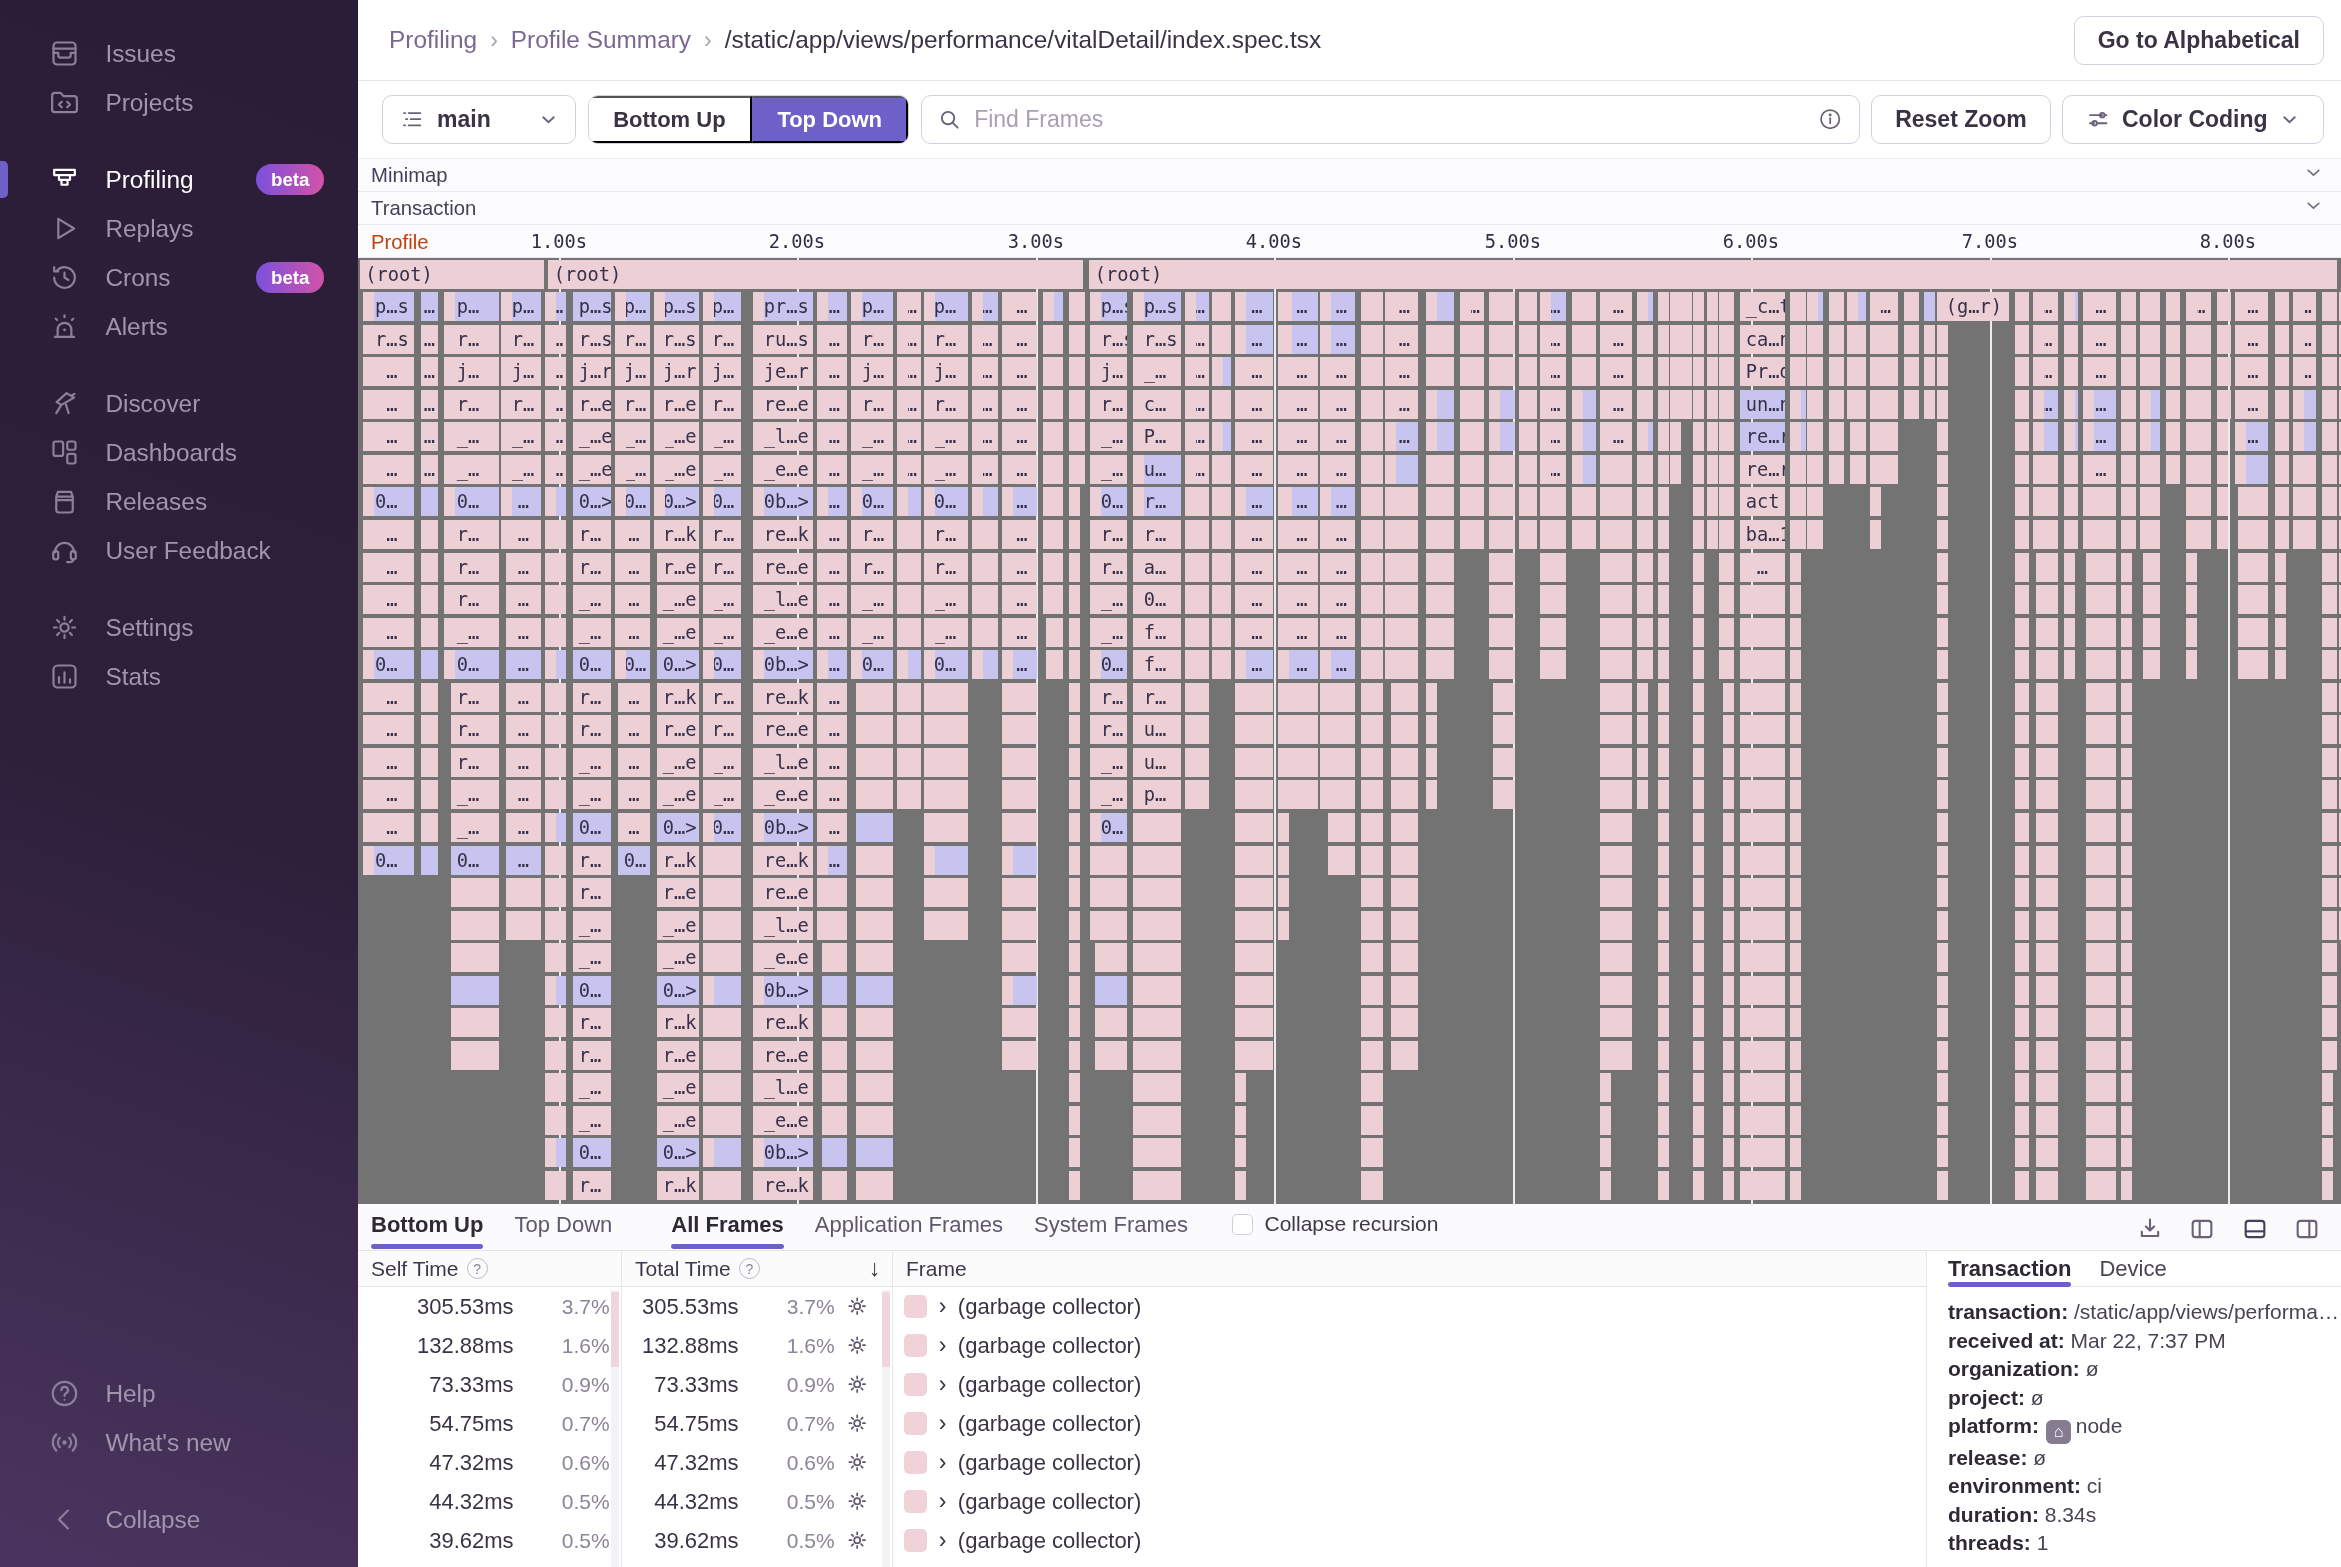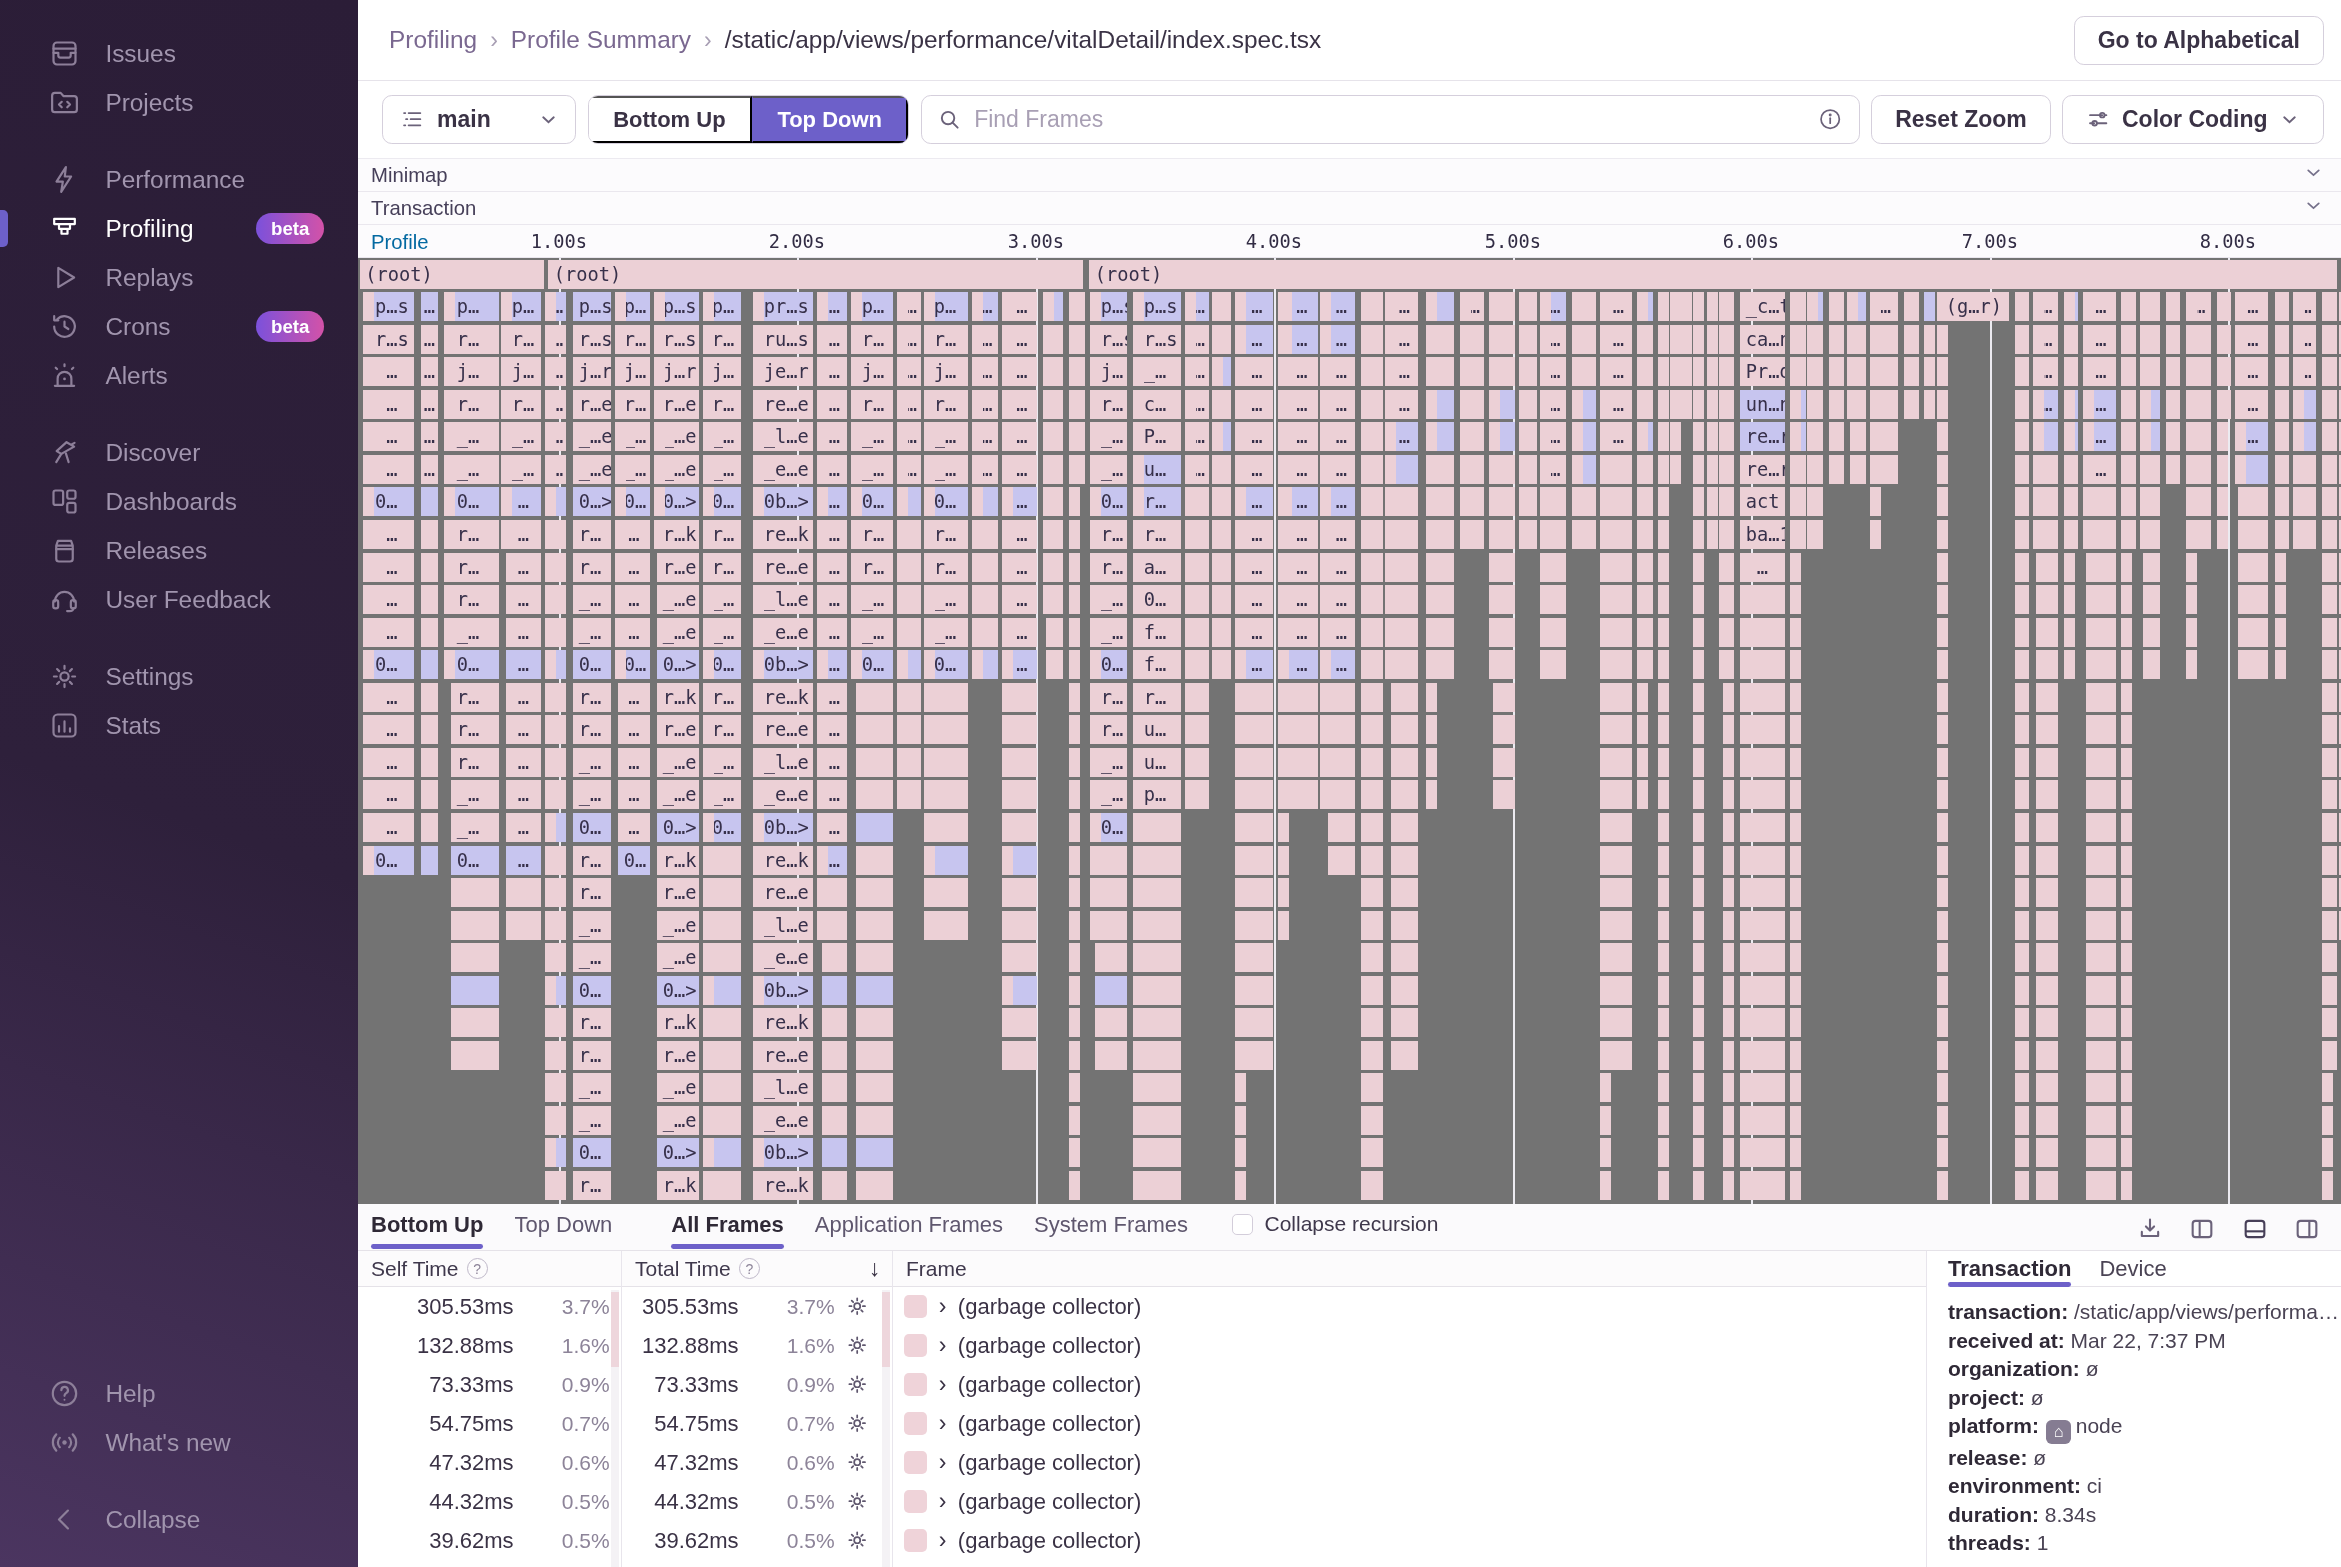--- a/index.html
+++ b/index.html
@@ -51,21 +51,21 @@
   .seg-btn.dim { background:#f1eff3; }
   .search { flex:1; border:0.8px solid #d5cfdc; border-radius:9.8px; height:49px; display:flex; align-items:center; gap:13px; padding:0 16.3px; background:#fff; }
   .search input { border:none; outline:none; flex:1; font-size:23px; color:#3a3245; font-family:inherit; background:transparent; }
   .search input::placeholder { color:#a89fb4; }
   .icon { color:#6b627a; display:flex; align-items:center; }
 
   .collapse-row { height:33px; display:flex; align-items:center; padding:0 18px 0 13px; background:#fcfbfd; border-bottom:0.8px solid #eae7ee; font-size:20.3px; color:#47405a; cursor:pointer; }
   .collapse-row .chev { margin-left:auto; color:#75708a; }
 
   #ruler { height:33px; position:relative; background:#fcfbfd; border-bottom:0.8px solid #eae7ee; font-family:"DejaVu Sans Mono", monospace; font-size:18.7px; color:#322c44; }
-  #ruler .plabel { position:absolute; left:13px; top:5.7px; font-family:"Liberation Sans",sans-serif; font-size:20.3px; color:#0369a1; }
+  #ruler .plabel { position:absolute; left:13px; top:5.7px; font-family:"Liberation Sans",sans-serif; font-size:20.3px; color:#c2410c; }
   .tick { position:absolute; top:5.7px; transform:translateX(-50%); }
 
   #flame { position:relative; height:946px; background:#737373; overflow:hidden; }
   .gline { position:absolute; top:0; bottom:0; width:1.6px; background:#ecebf1; }
   .fc { position:absolute; height:29px; display:flex; align-items:center; padding:0 5.7px; overflow:hidden; white-space:nowrap;
     font-family:"DejaVu Sans Mono", monospace; font-size:18.7px; color:#37304a; cursor:pointer; }
   .fc.ctr { justify-content:center; padding:0; }
   .cp { background:#ecd0d6; }
   .cb { background:#c7c5ef; }
 
@@ -126,28 +126,20 @@
         <div class="nav-item">
           <span class="nicon">
             <svg width="33" height="33" viewBox="0 0 24 24" fill="none" stroke="currentColor" stroke-width="1.6" stroke-linecap="round" stroke-linejoin="round">
               <path d="M3 7a2 2 0 0 1 2-2h4.2l2 2.3H19a2 2 0 0 1 2 2V17a2 2 0 0 1-2 2H5a2 2 0 0 1-2-2z"></path>
               <path d="m10 11.5-2 2 2 2M14 11.5l2 2-2 2"></path>
             </svg>
           </span>
           <span>Projects</span>
         </div>
         <div class="gap"></div>
-        <div class="nav-item">
-          <span class="nicon">
-            <svg width="33" height="33" viewBox="0 0 24 24" fill="none" stroke="currentColor" stroke-width="1.6" stroke-linecap="round" stroke-linejoin="round">
-              <path d="M13 3 6.2 13.5h4.6L9.6 21l7.2-11.2h-4.6z"></path>
-            </svg>
-          </span>
-          <span>Performance</span>
-        </div>
         <div class="nav-item active">
           <div class="active-bar"></div>
           <span class="nicon">
             <svg width="33" height="33" viewBox="0 0 24 24" fill="none" stroke="currentColor" stroke-width="1.6" stroke-linecap="round" stroke-linejoin="round">
               <path d="M4.5 5h15v3.8h-15z"></path>
               <path d="M8 8.8v3.4h8V8.8M8 12.2h8M9.8 12.2v3.6h4.4v-3.6"></path>
             </svg>
           </span>
           <span>Profiling</span>
           <span class="beta">beta</span>

